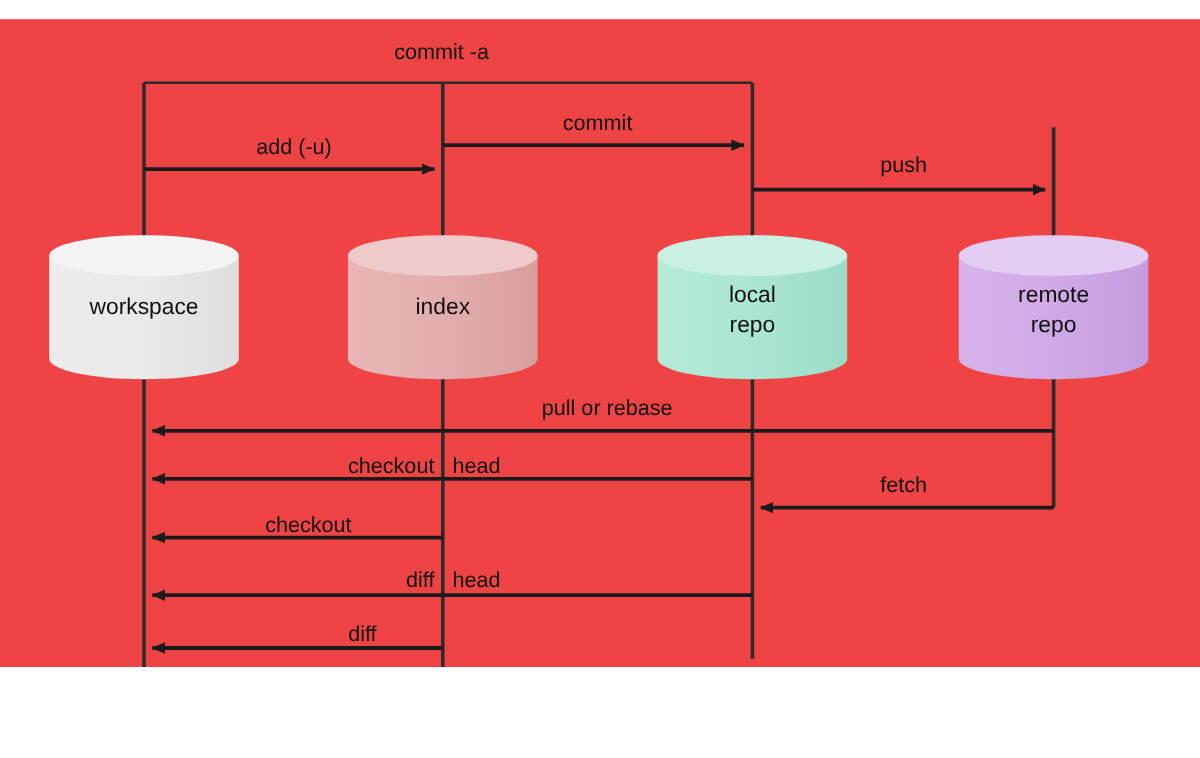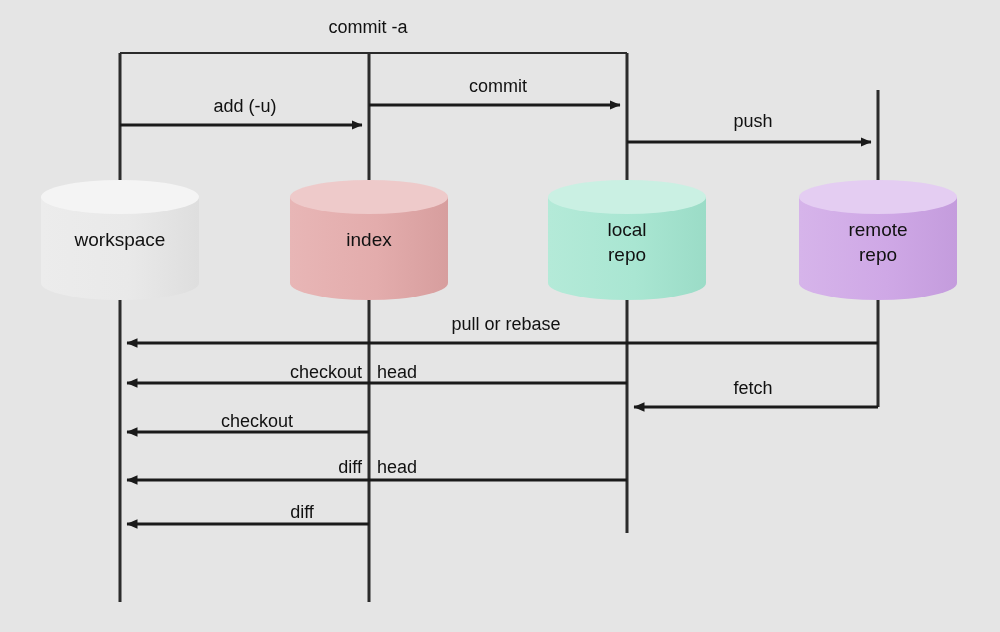--- a/index.html
+++ b/index.html
@@ -6,23 +6,24 @@
     margin: 0;
     padding: 0;
     background: #ffffff;
   }
   body {
     font-family: "Liberation Sans", sans-serif;
   }
   #canvas {
     position: relative;
     width: 1000px;
-    height: 632px;
-    background: #e5e5e5;
+    height: 540px;
+    background: #ef4444;
     overflow: hidden;
+    margin-top: 16px;
   }
   #diagram-svg {
     position: absolute;
     left: 0;
     top: 0;
     width: 1000px;
     height: 632px;
   }
   .node-label {
     font-family: "Liberation Sans", sans-serif;

